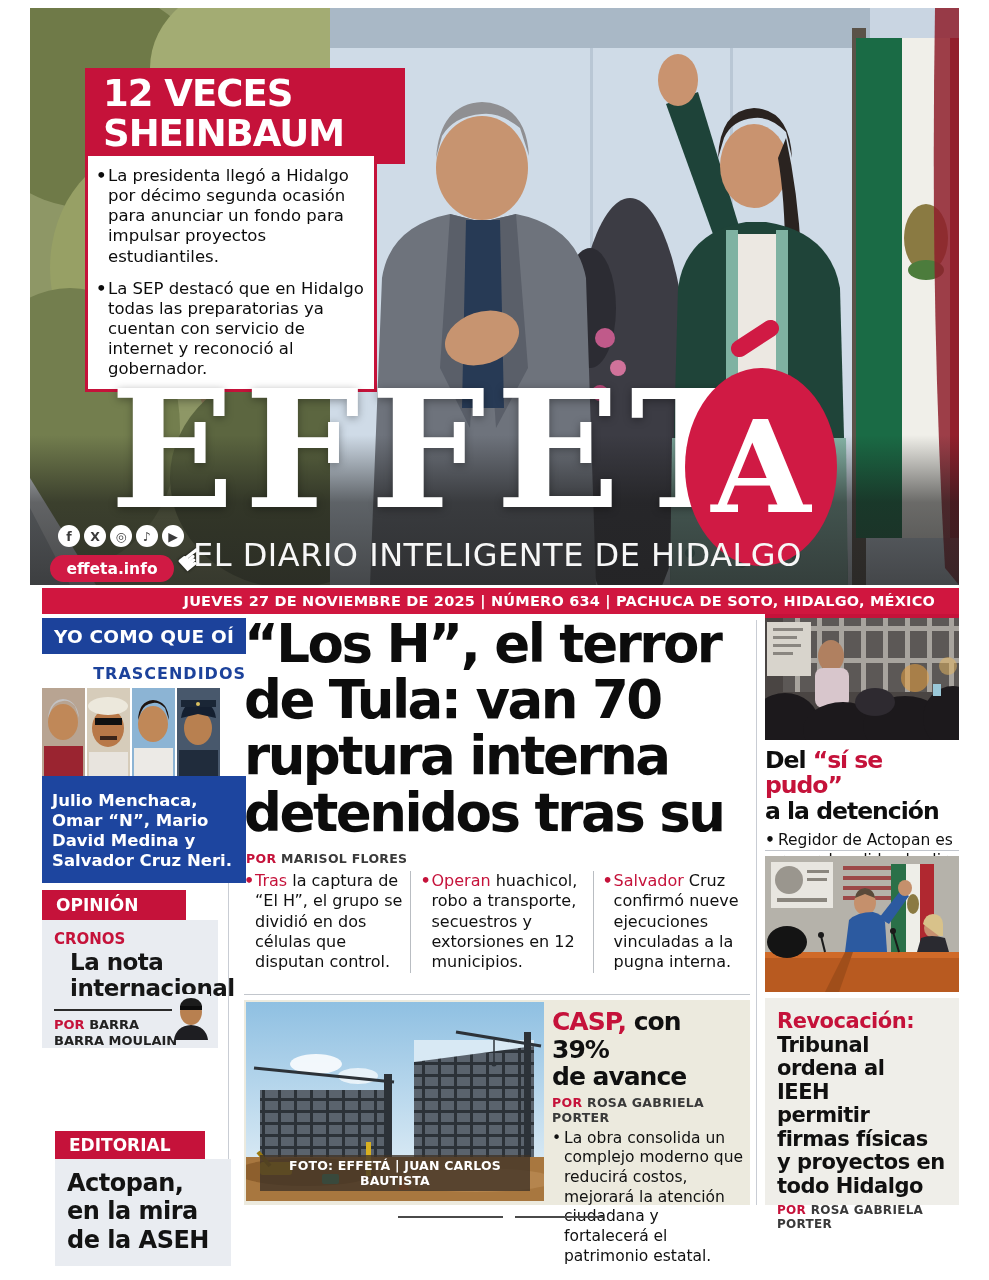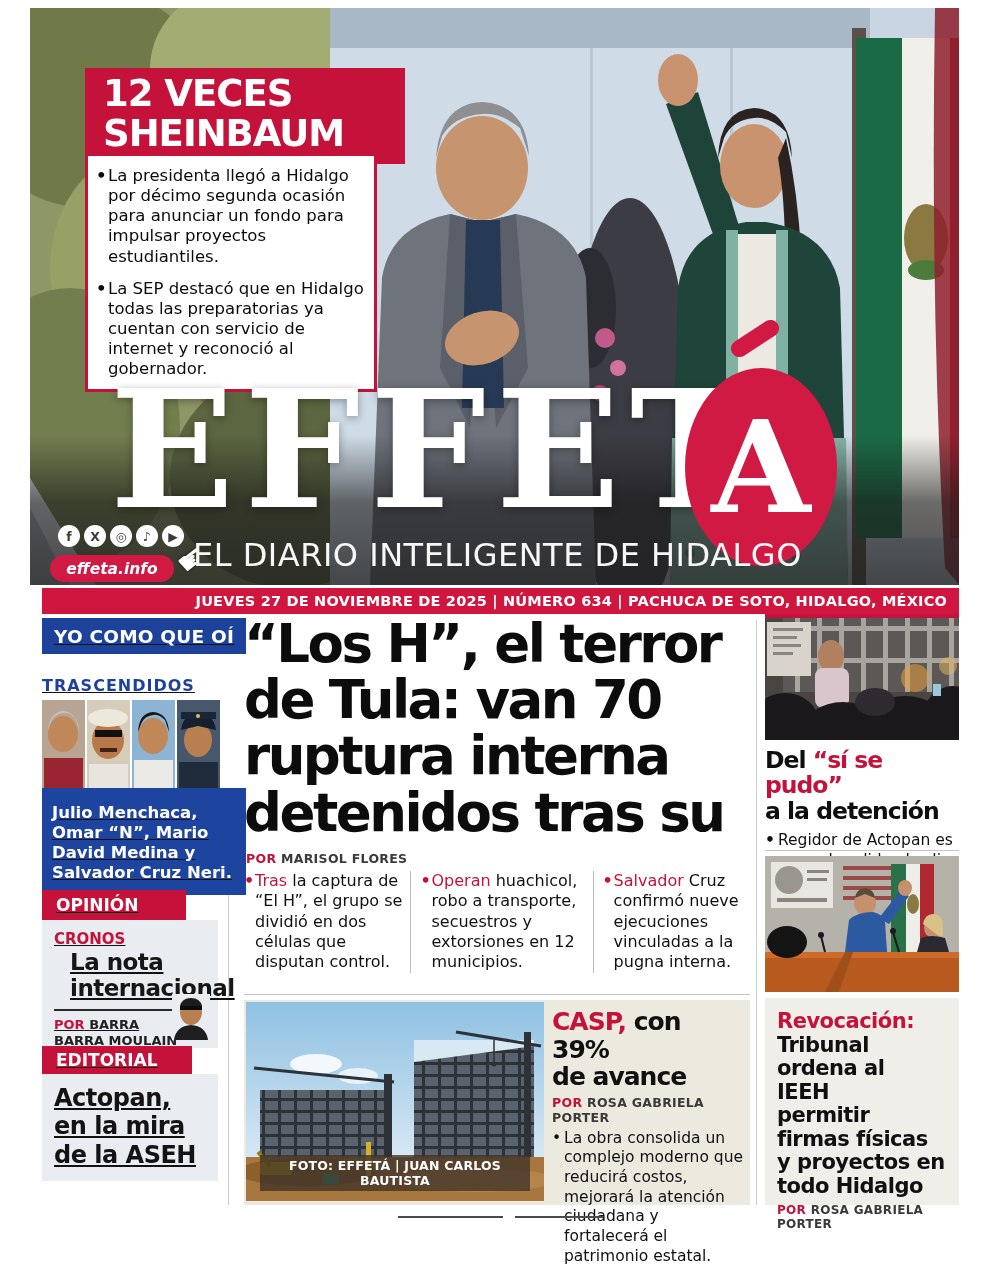--- a/index.html
+++ b/index.html
@@ -25,40 +25,40 @@
     text-shadow:0 2px 8px rgba(0,0,0,.35);}
   .logo-circle{left:655px;top:360px;width:152px;height:198px;background:#d01a44;border-radius:50%;
     display:flex;align-items:center;justify-content:center;}
   .logo-circle .a{font-family:"DejaVu Serif","Liberation Serif",serif;font-weight:bold;font-size:128px;color:#fff;line-height:1;}
   .logo-accent{left:698px;top:322px;width:54px;height:17px;background:#d01a44;border-radius:9px;transform:rotate(-33deg);}
 
   .social-row{left:28px;top:517px;display:flex;gap:4px;}
   .soc{width:22px;height:22px;border-radius:50%;background:#fff;color:#3a3a3a;
     display:flex;align-items:center;justify-content:center;font-size:12.5px;font-weight:bold;}
   .site-pill{left:20px;top:547px;width:124px;height:27px;background:#d01a44;border-radius:14px;
-    color:#fff;font-weight:bold;font-size:15.5px;display:flex;align-items:center;justify-content:center;font-style:italic;}
+    color:#fff;font-weight:bold;font-size:15.5px;display:flex;align-items:center;justify-content:center;}
   .hand{left:147px;top:533px;font-size:31px;color:#fff;transform:rotate(-38deg);
     text-shadow:0 0 3px rgba(0,0,0,.8);}
   .tagline{left:163px;top:528px;font-size:32px;color:#f7f7f7;letter-spacing:.5px;white-space:nowrap;}
 
   
   .datebar{left:42px;top:588px;width:917px;height:26px;background:#d0163f;color:#fff;
     display:flex;align-items:center;justify-content:flex-end;font-size:14.5px;font-weight:bold;
-    padding-right:12px;box-sizing:border-box;letter-spacing:.2px;}
+    padding-right:24px;box-sizing:border-box;letter-spacing:.2px;}
 
   
   .vdiv{width:1px;background:#c9cdd4;}
   .hdiv{height:1px;background:#c2c6cc;}
 
   
-  .sb-card{left:42px;width:204px;text-decoration:underline;}
+  .sb-card{left:42px;width:204px;}
   .sb-blue-head{background:#1c429b;color:#fff;font-weight:bold;font-size:18.5px;
     height:36px;display:flex;align-items:center;justify-content:center;letter-spacing:.2px;}
-  .sb-kicker{color:#1c429b;font-weight:bold;font-size:16px;text-align:left;
-    letter-spacing:1px;padding:22px 0 5px 0;background:#fff;}
+  .sb-kicker{color:#1c429b;font-weight:bold;font-size:16px;text-align:right;
+    letter-spacing:1px;padding:10px 0 5px 0;background:#fff;}
   .mugrow{display:flex;gap:2px;background:#fff;}
   .mugrow svg{display:block;}
   .sb-caption{background:#1d459f;color:#fff;font-weight:bold;font-size:16.5px;line-height:1.22;
     padding:15px 8px 11px 10px;}
   .red-head{background:#c5123a;color:#fff;font-weight:bold;font-size:17px;
     height:30px;display:flex;align-items:center;padding-left:14px;box-sizing:border-box;width:144px;}
   .gray-body{background:#e9ecf1;width:176px;box-sizing:border-box;}
   .op-kicker{color:#c5123a;font-weight:bold;font-size:15px;padding:10px 0 2px 12px;}
   .op-title{font-weight:bold;font-size:23px;line-height:1.12;color:#161616;padding-left:28px;letter-spacing:-.5px;}
   .op-rule{height:2px;background:#2a2a2a;margin:7px 12px 6px 12px;width:118px;}
@@ -282,21 +282,21 @@
     <svg class="abs op-avatar" width="38" height="46" viewBox="0 0 38 46">
         <rect width="38" height="46" fill="#e9ecf1"></rect>
         <ellipse cx="19" cy="18" rx="11" ry="13" fill="#b88050"></ellipse>
         <path d="M8 12 Q10 4 19 4 Q28 4 30 12 L30 16 L8 16 Z" fill="#1c1c1c"></path>
         <rect x="8" y="12" width="22" height="4" fill="#0c0c0c"></rect>
         <path d="M2 46 Q4 32 19 31 Q34 32 36 46 Z" fill="#1e1e22"></path>
       </svg>
   </div>
 </div>
 
-<div class="abs sb-card" style="top:1046px;">
+<div class="abs sb-card" style="top:1131px;margin-left:13px;">
   <div class="red-head" style="width:150px;height:28px;">EDITORIAL</div>
   <div class="gray-body">
     <div class="ed-title">
       <div>Actopan,</div>
       <div>en la mira</div>
       <div>de la ASEH</div>
     </div>
   </div>
 </div>
 

